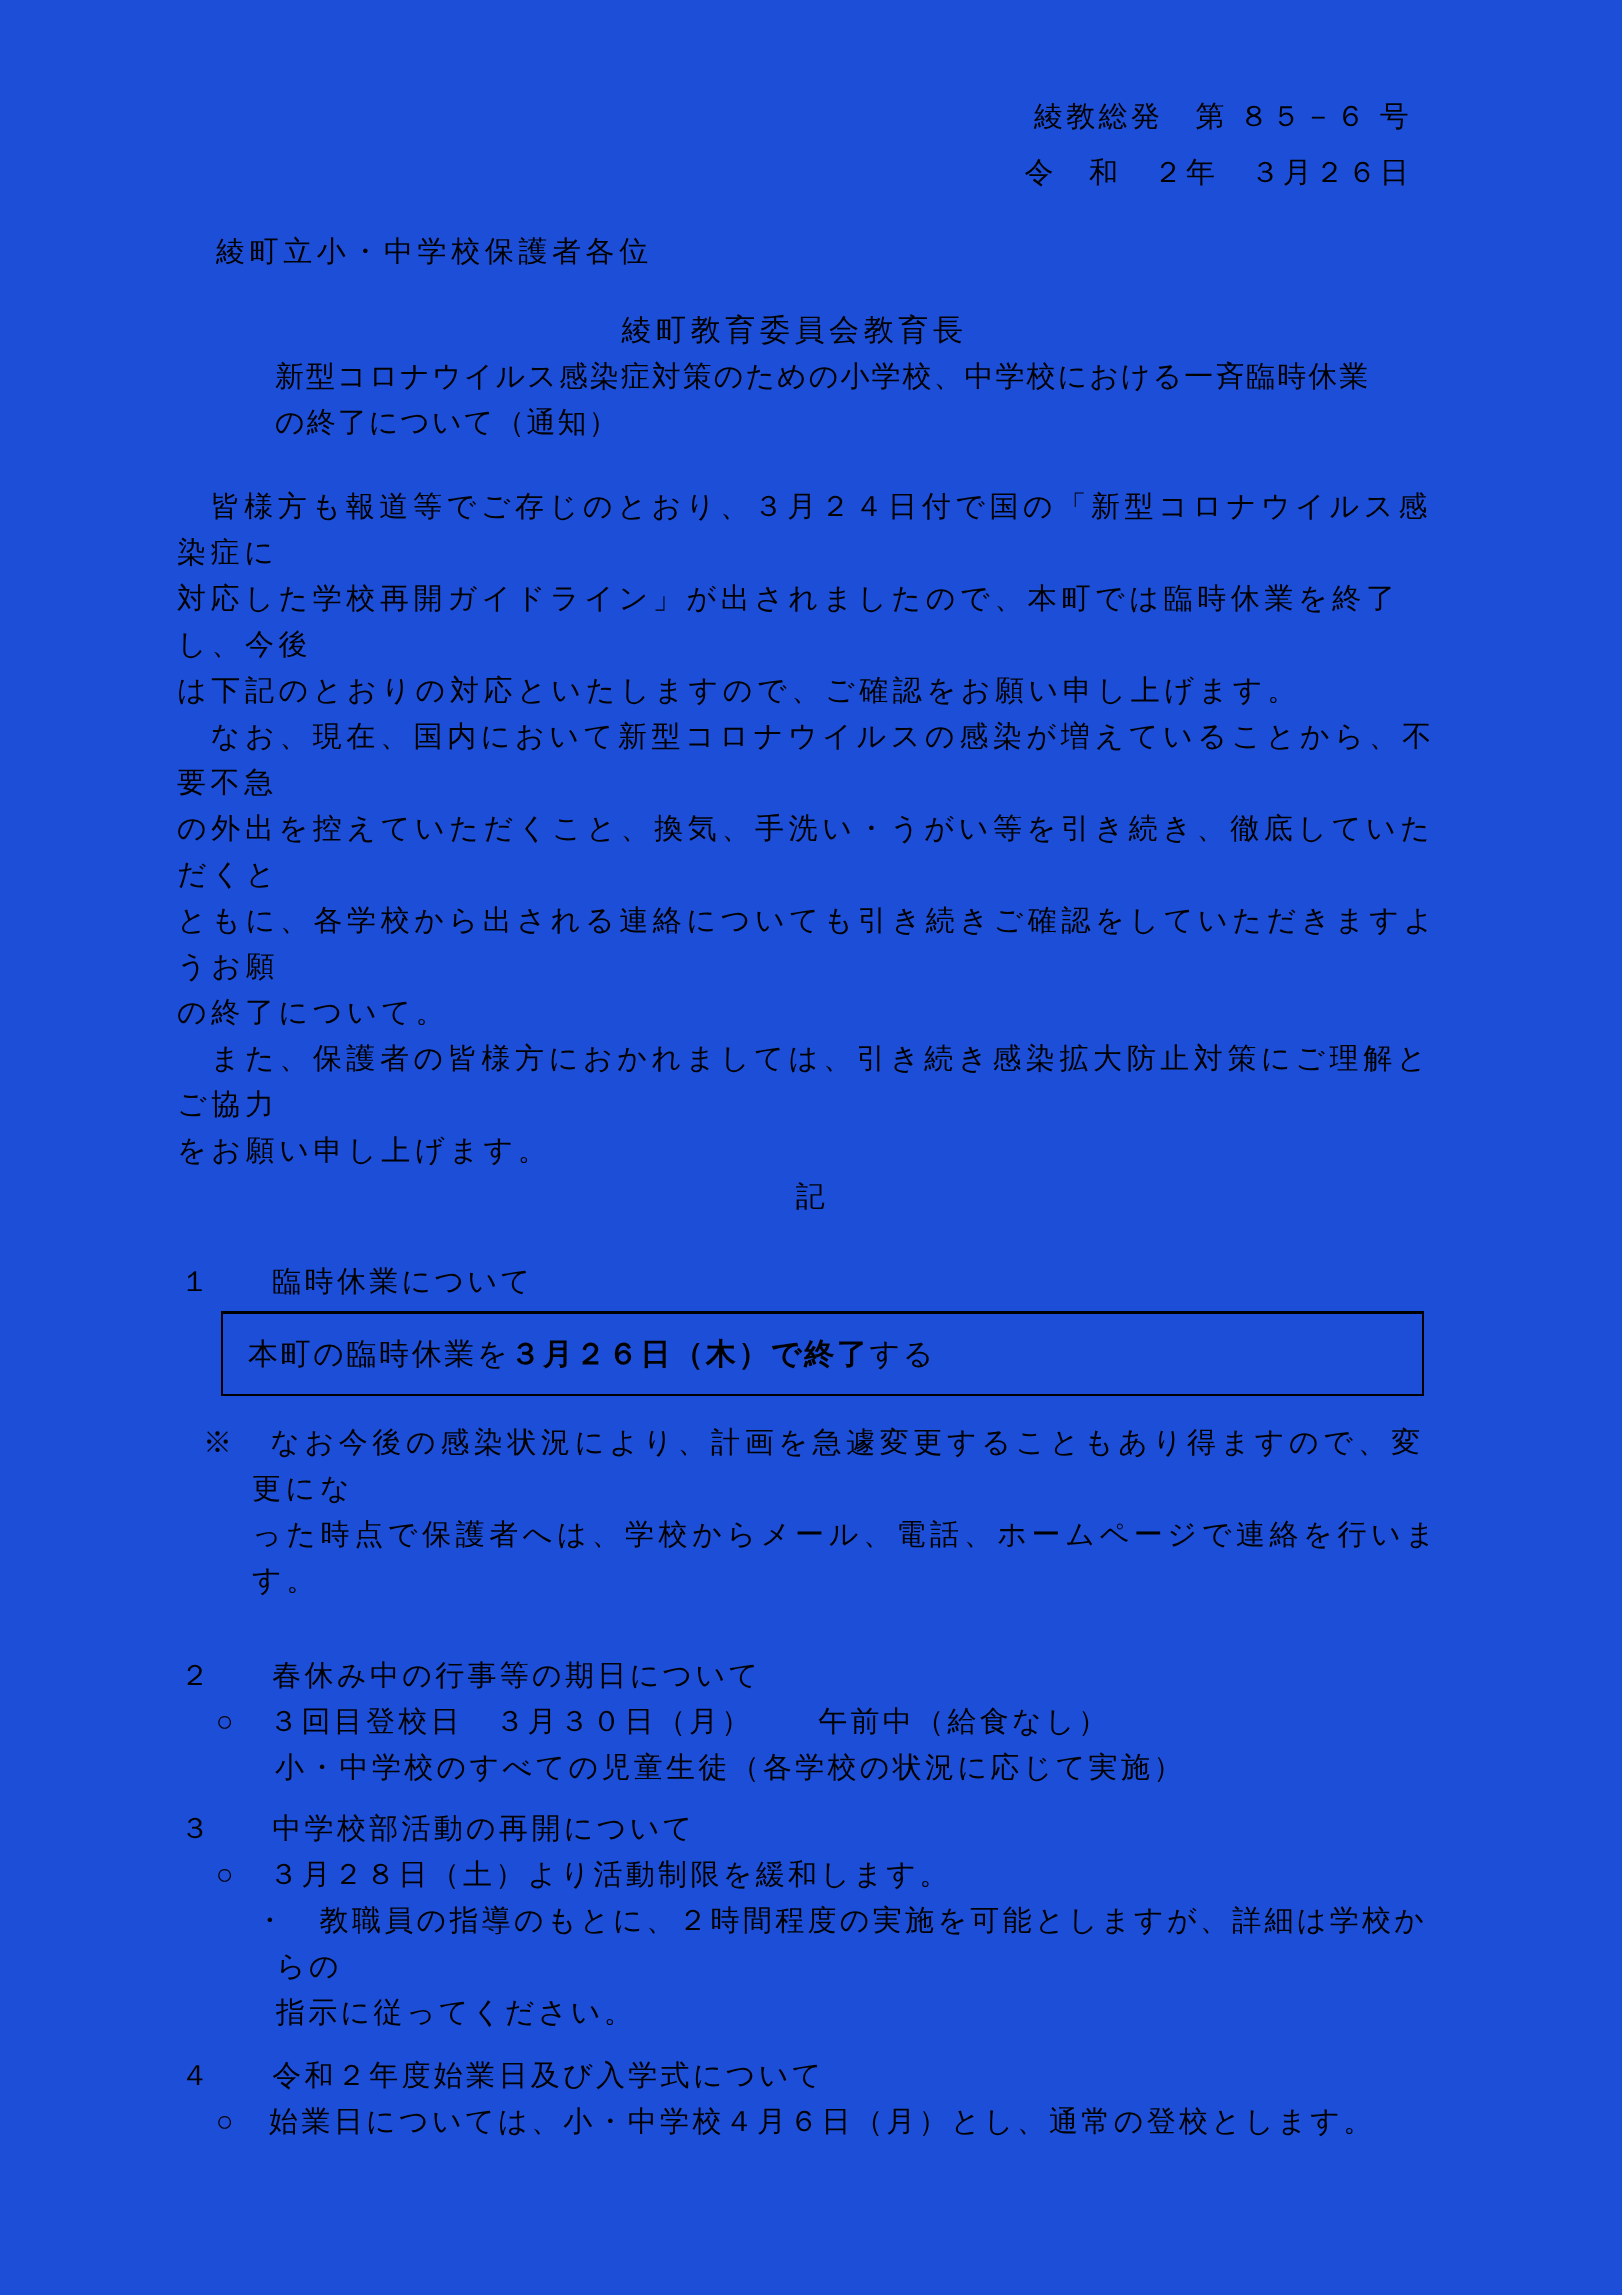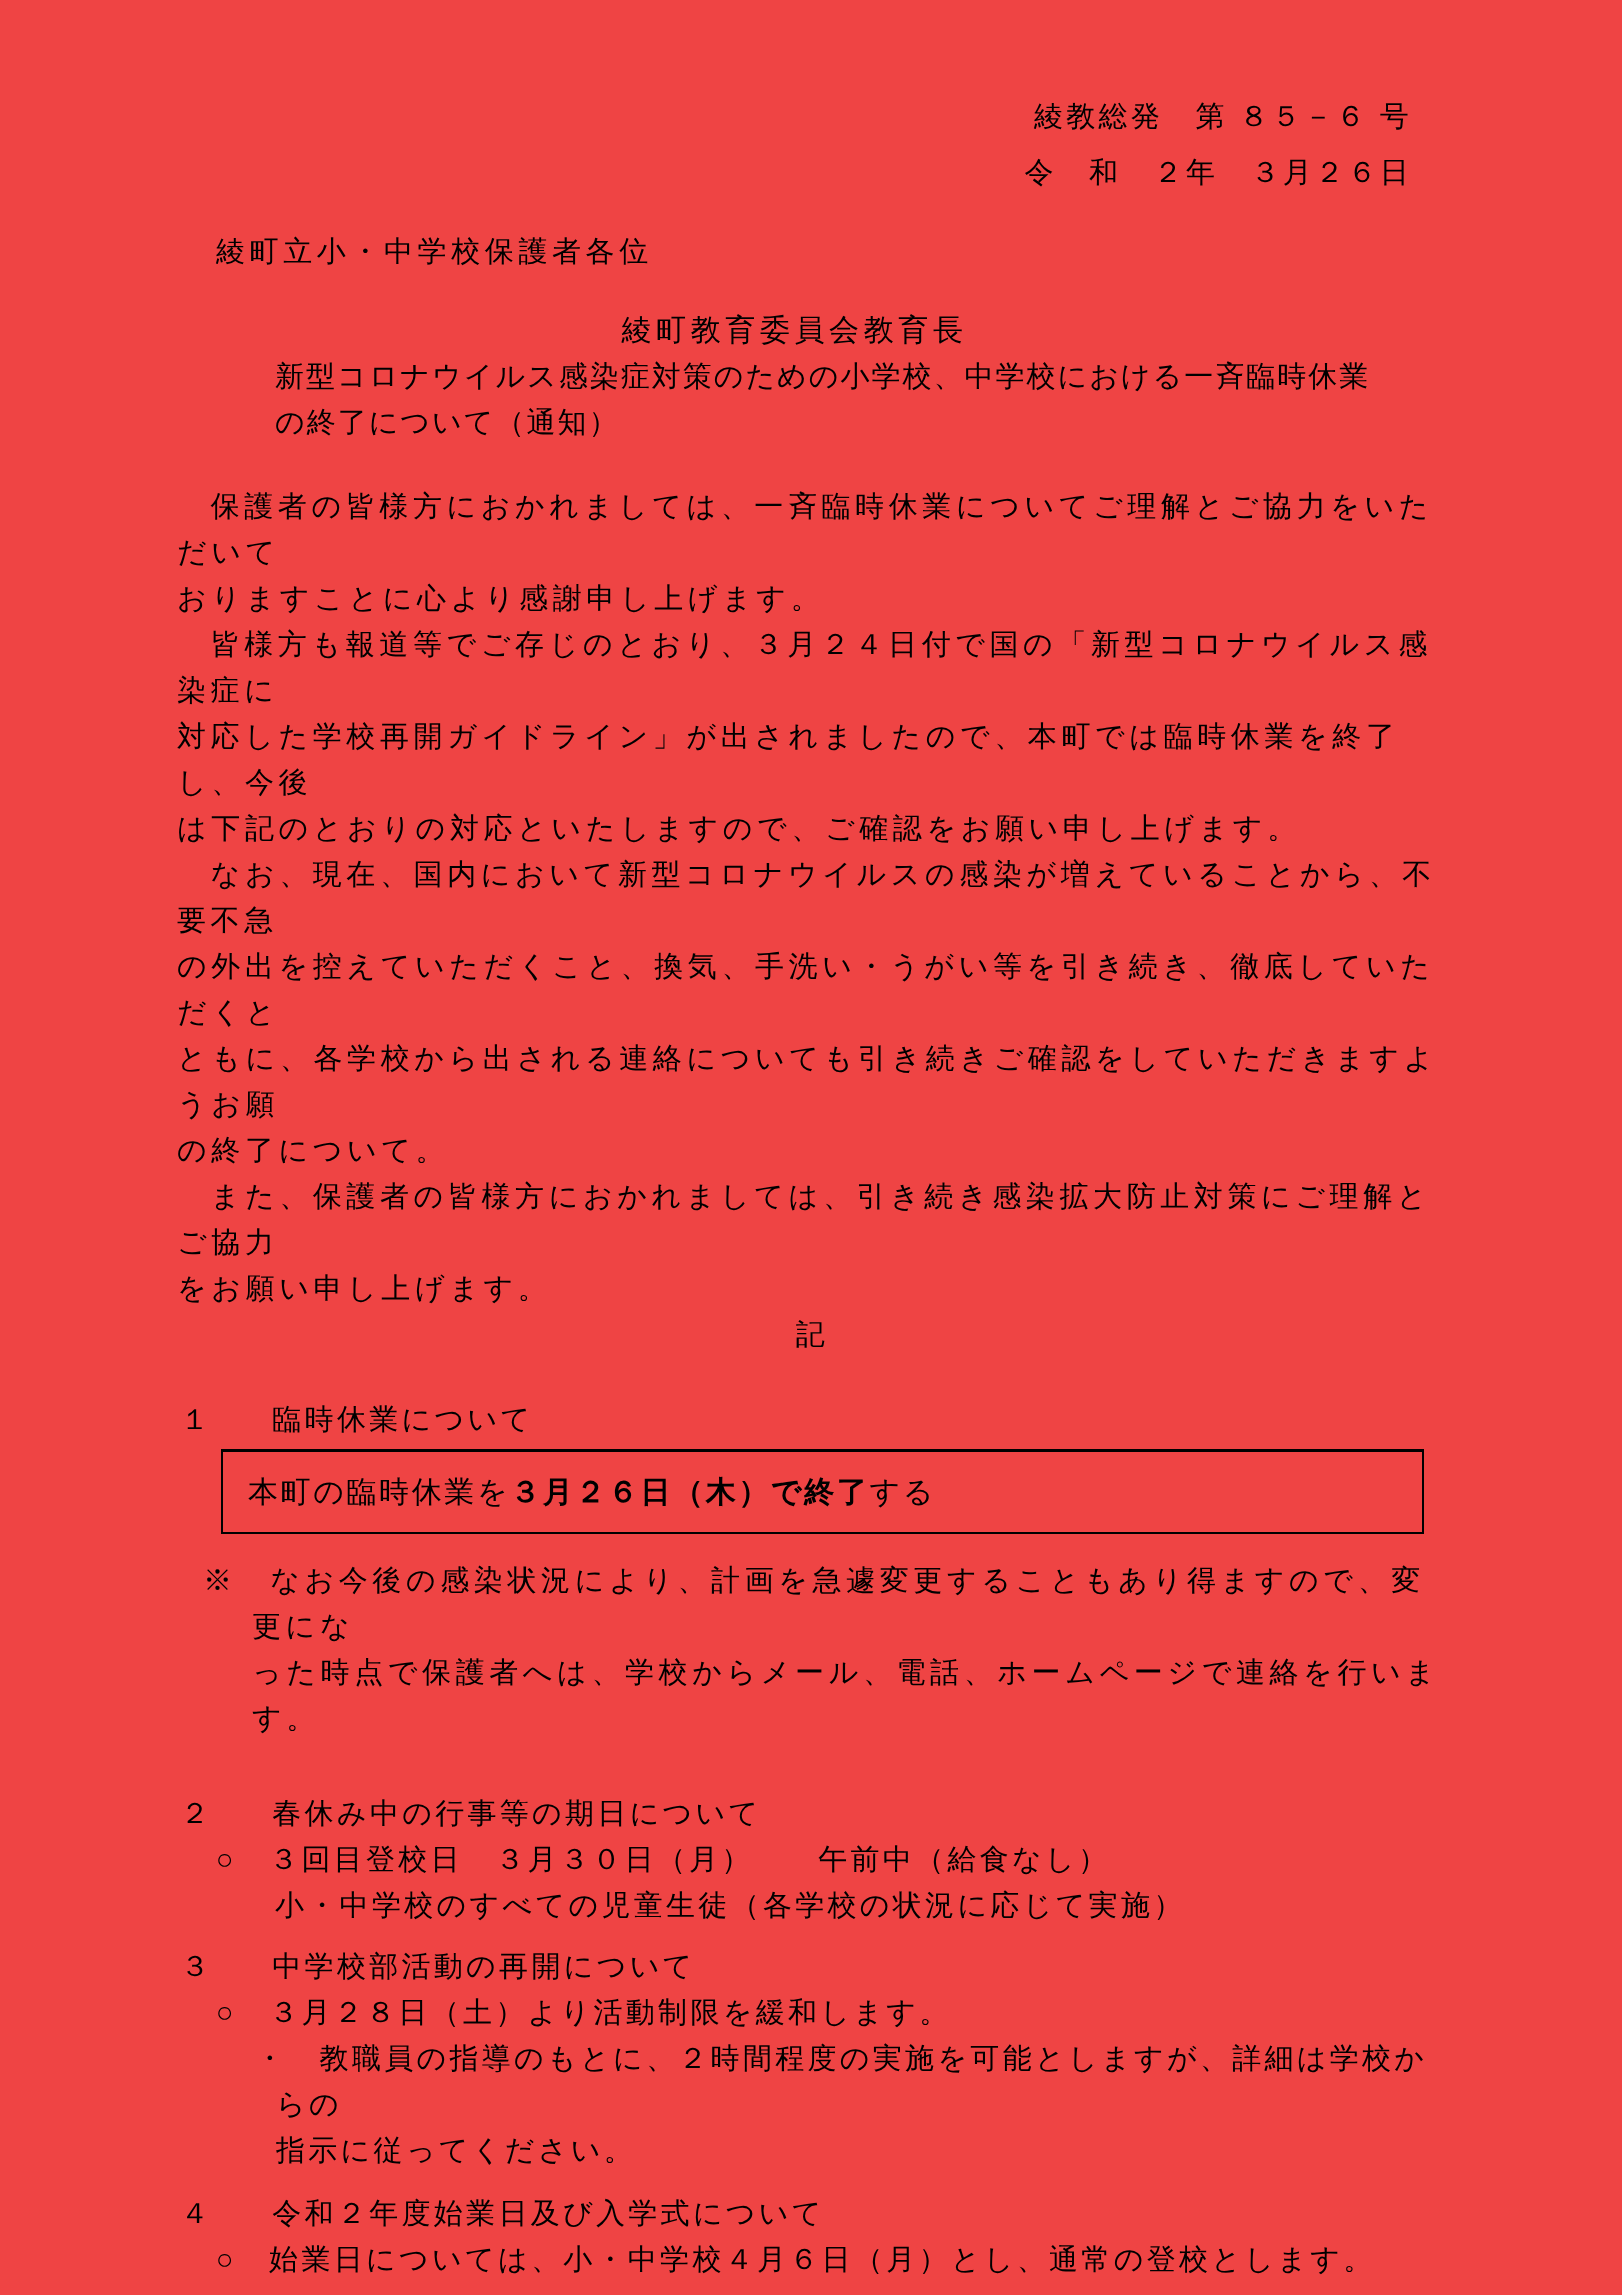--- a/index.html
+++ b/index.html
@@ -1,21 +1,21 @@
 <!DOCTYPE html>
 <html lang="ja" style="font-size:10.5px"><head>
 <meta charset="utf-8">
 <style>
   html, body { margin: 0; padding: 0; background: #e8e8e8; }
   .page {
     position: relative;
     width: 1622px;
     height: 2295px;
     margin: 0 auto;
-    background: #ef4444;
+    background: #1d4ed8;
     color: #000000;
     font-family: "Liberation Sans", sans-serif;
     box-sizing: border-box;
     padding: 88px 177px 0 177px;
     overflow: hidden;
   }
   
   .ref-block {
     text-align: right;
     padding-right: 33px;
@@ -116,22 +116,20 @@
   </div>
 
   <div class="addressee">綾町立小・中学校保護者各位</div>
 
   <div class="sender">綾町教育委員会教育長</div>
 
   <div class="doc-title">新型コロナウイルス感染症対策のための小学校、中学校における一斉臨時休業
 の終了について（通知）</div>
 
   <div class="body-block">
-    <div class="par">　保護者の皆様方におかれましては、一斉臨時休業についてご理解とご協力をいただいて
-おりますことに心より感謝申し上げます。</div>
     <div class="par">　皆様方も報道等でご存じのとおり、３月２４日付で国の「新型コロナウイルス感染症に
 対応した学校再開ガイドライン」が出されましたので、本町では臨時休業を終了し、今後
 は下記のとおりの対応といたしますので、ご確認をお願い申し上げます。</div>
     <div class="par">　なお、現在、国内において新型コロナウイルスの感染が増えていることから、不要不急
 の外出を控えていただくこと、換気、手洗い・うがい等を引き続き、徹底していただくと
 ともに、各学校から出される連絡についても引き続きご確認をしていただきますようお願
 の終了について。</div>
     <div class="par">　また、保護者の皆様方におかれましては、引き続き感染拡大防止対策にご理解とご協力
 をお願い申し上げます。</div>
   </div>

